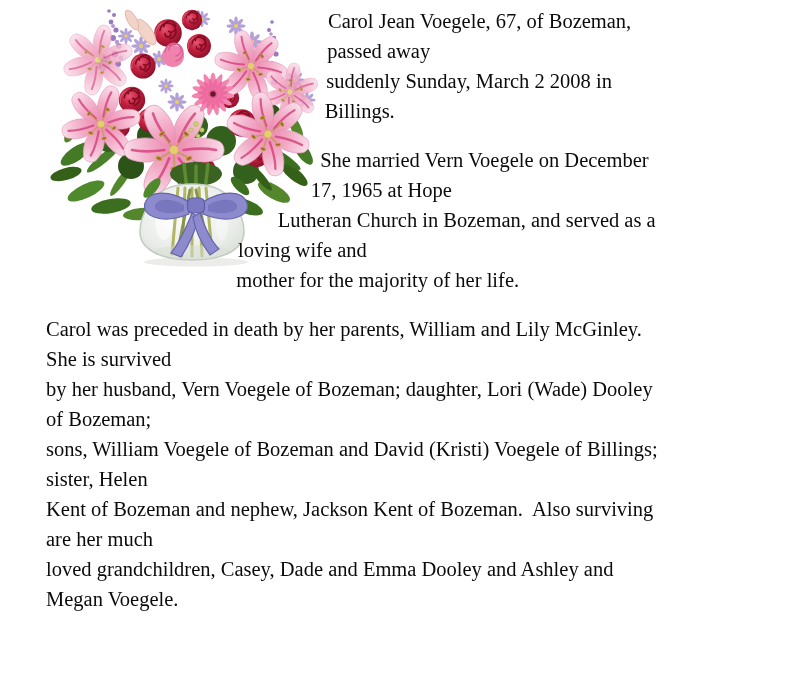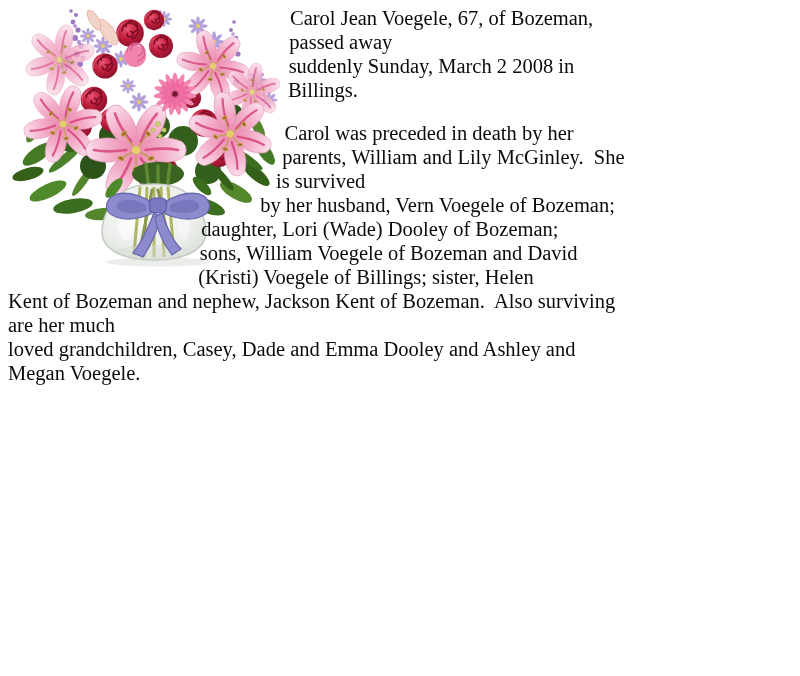--- a/index.html
+++ b/index.html
@@ -6,22 +6,23 @@
   .page {
     position: relative;
     width: 660px;
     height: 676px;
     box-sizing: border-box;
     padding: 6px 34px 0 8px;
     background: #ffffff;
     overflow: hidden;
     font-family: "Liberation Serif", "DejaVu Serif", serif;
     font-size: 20.5px;
-    line-height: 24px;
+    line-height: 30px;
     color: #0b0b0b;
+    margin-left: 38px;
   }
   .photo-float {
     float: left;
     width: 290px;
     height: 262px;
     margin: 0;
     shape-outside: polygon(0px 0px, 276px 0px, 274px 70px, 272px 100px,
                            268px 140px, 262px 162px, 252px 178px, 240px 192px,
                            188px 198px, 184px 262px, 0px 262px);
     shape-margin: 6px;
@@ -330,20 +331,23 @@
         <ellipse cx="0" cy="0" rx="12" ry="5" fill="#4e8a2c" transform="translate(106,182) rotate(-50)"></ellipse>
         <ellipse cx="0" cy="0" rx="12" ry="5" fill="#3c6e20" transform="translate(194,180) rotate(45)"></ellipse>
       </g>
     </svg>
   </div>
 
   <p class="para">Carol Jean Voegele, 67, of Bozeman, passed away
 suddenly Sunday, March 2 2008 in Billings.</p>
 
 
+  <p class="para">She married Vern Voegele on December 17, 1965 at Hope
+Lutheran Church in Bozeman, and served as a loving wife and
+mother for the majority of her life.</p>
 
 
   <p class="para">Carol was preceded in death by her parents, William and Lily McGinley.  She is survived
 by her husband, Vern Voegele of Bozeman; daughter, Lori (Wade) Dooley of Bozeman;
 sons, William Voegele of Bozeman and David (Kristi) Voegele of Billings; sister, Helen
 Kent of Bozeman and nephew, Jackson Kent of Bozeman.  Also surviving are her much
 loved grandchildren, Casey, Dade and Emma Dooley and Ashley and Megan Voegele.</p>
 
 </div>
 

